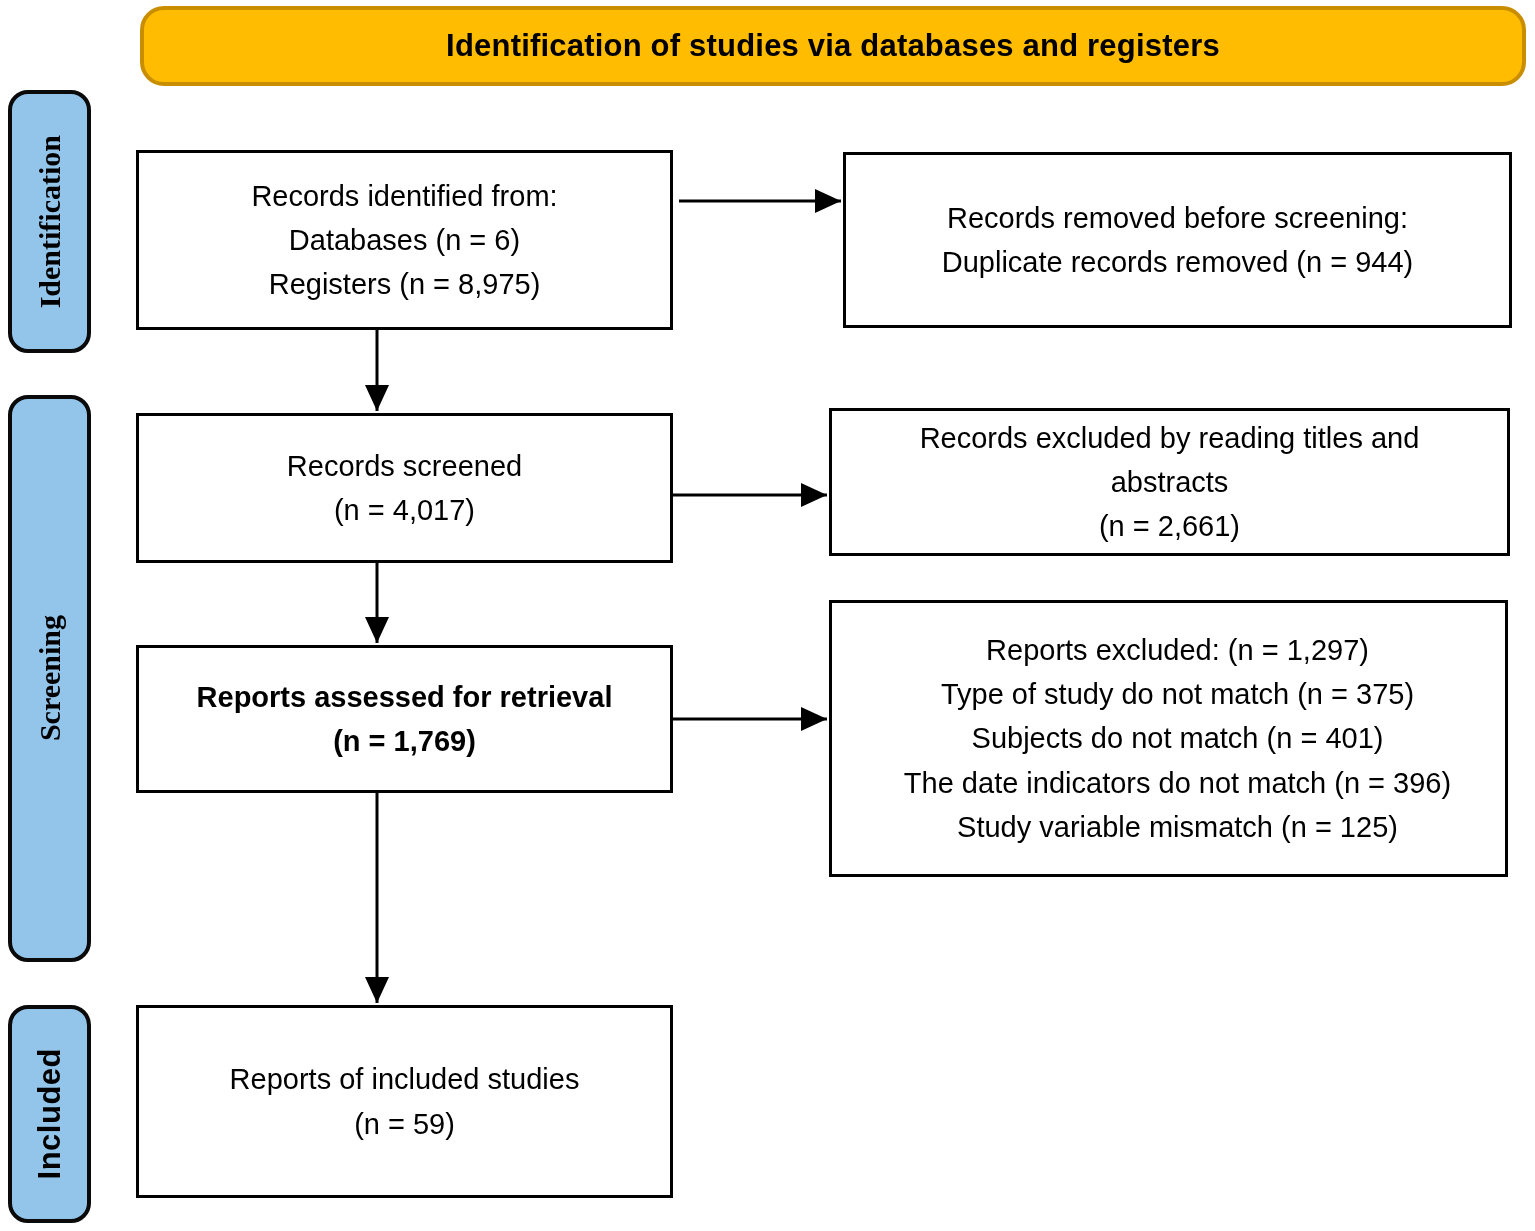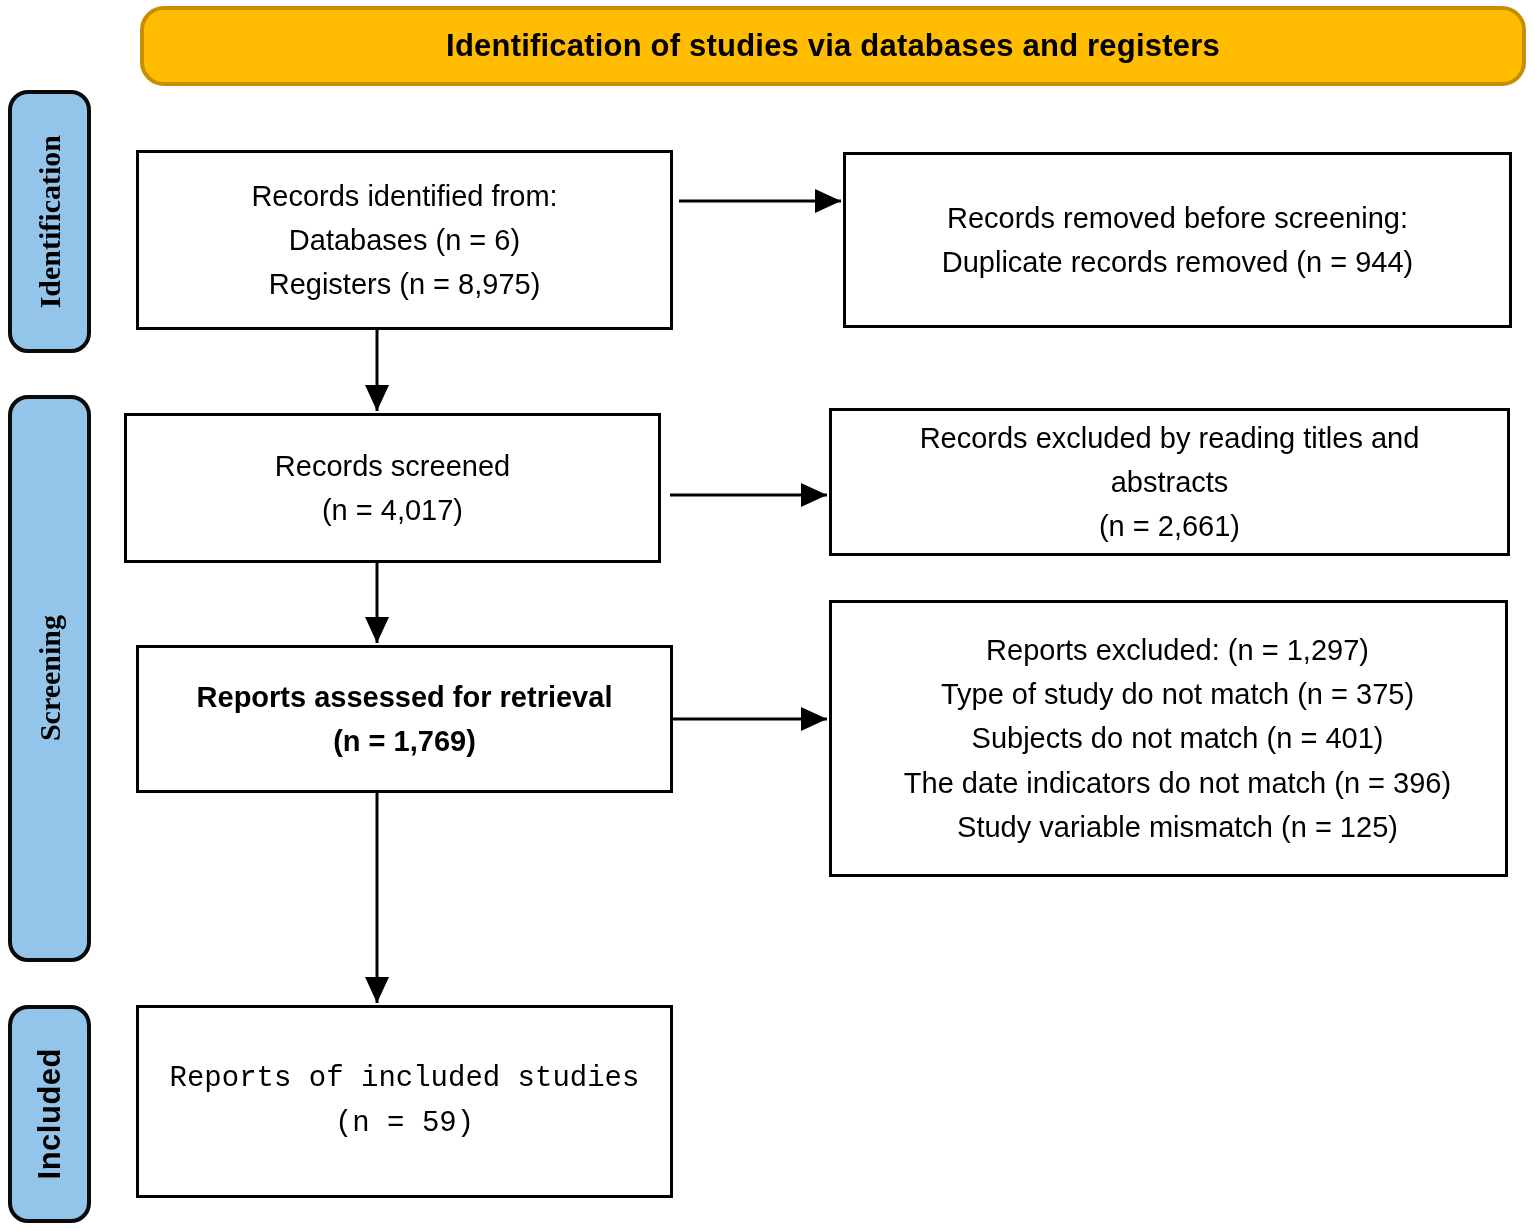--- a/index.html
+++ b/index.html
@@ -75,25 +75,25 @@
     border: 3px solid #000000;
     display: flex;
     flex-direction: column;
     justify-content: center;
     text-align: center;
     font-size: 29px;
     line-height: 1.52;
   }
   .box-identified  { left: 136px; top: 150px;  width: 531px; height: 174px; }
   .box-removed     { left: 843px; top: 152px;  width: 663px; height: 170px; }
-  .box-screened    { left: 124px; top: 413px;  width: 531px; height: 144px; }
+  .box-screened    { left: 136px; top: 413px;  width: 531px; height: 144px; }
   .box-excluded-ta { left: 829px; top: 408px;  width: 675px; height: 142px; padding: 0 34px; box-sizing: content-box; width: 607px; }
   .box-assessed    { left: 136px; top: 645px;  width: 531px; height: 142px; font-weight: bold; }
   .box-excluded-rp { left: 829px; top: 600px;  width: 673px; height: 271px; text-align: center; padding-left: 28px; padding-right: 10px; box-sizing: border-box; width: 679px; height: 277px; }
-  .box-included    { left: 136px; top: 1005px; width: 531px; height: 187px; font-family: Liberation Mono, monospace; }
+  .box-included    { left: 136px; top: 1005px; width: 531px; height: 187px; }
   .line { margin: 0; }
 
   
   .arrows {
     position: absolute;
     left: 0;
     top: 0;
     width: 1535px;
     height: 1231px;
     pointer-events: none;

